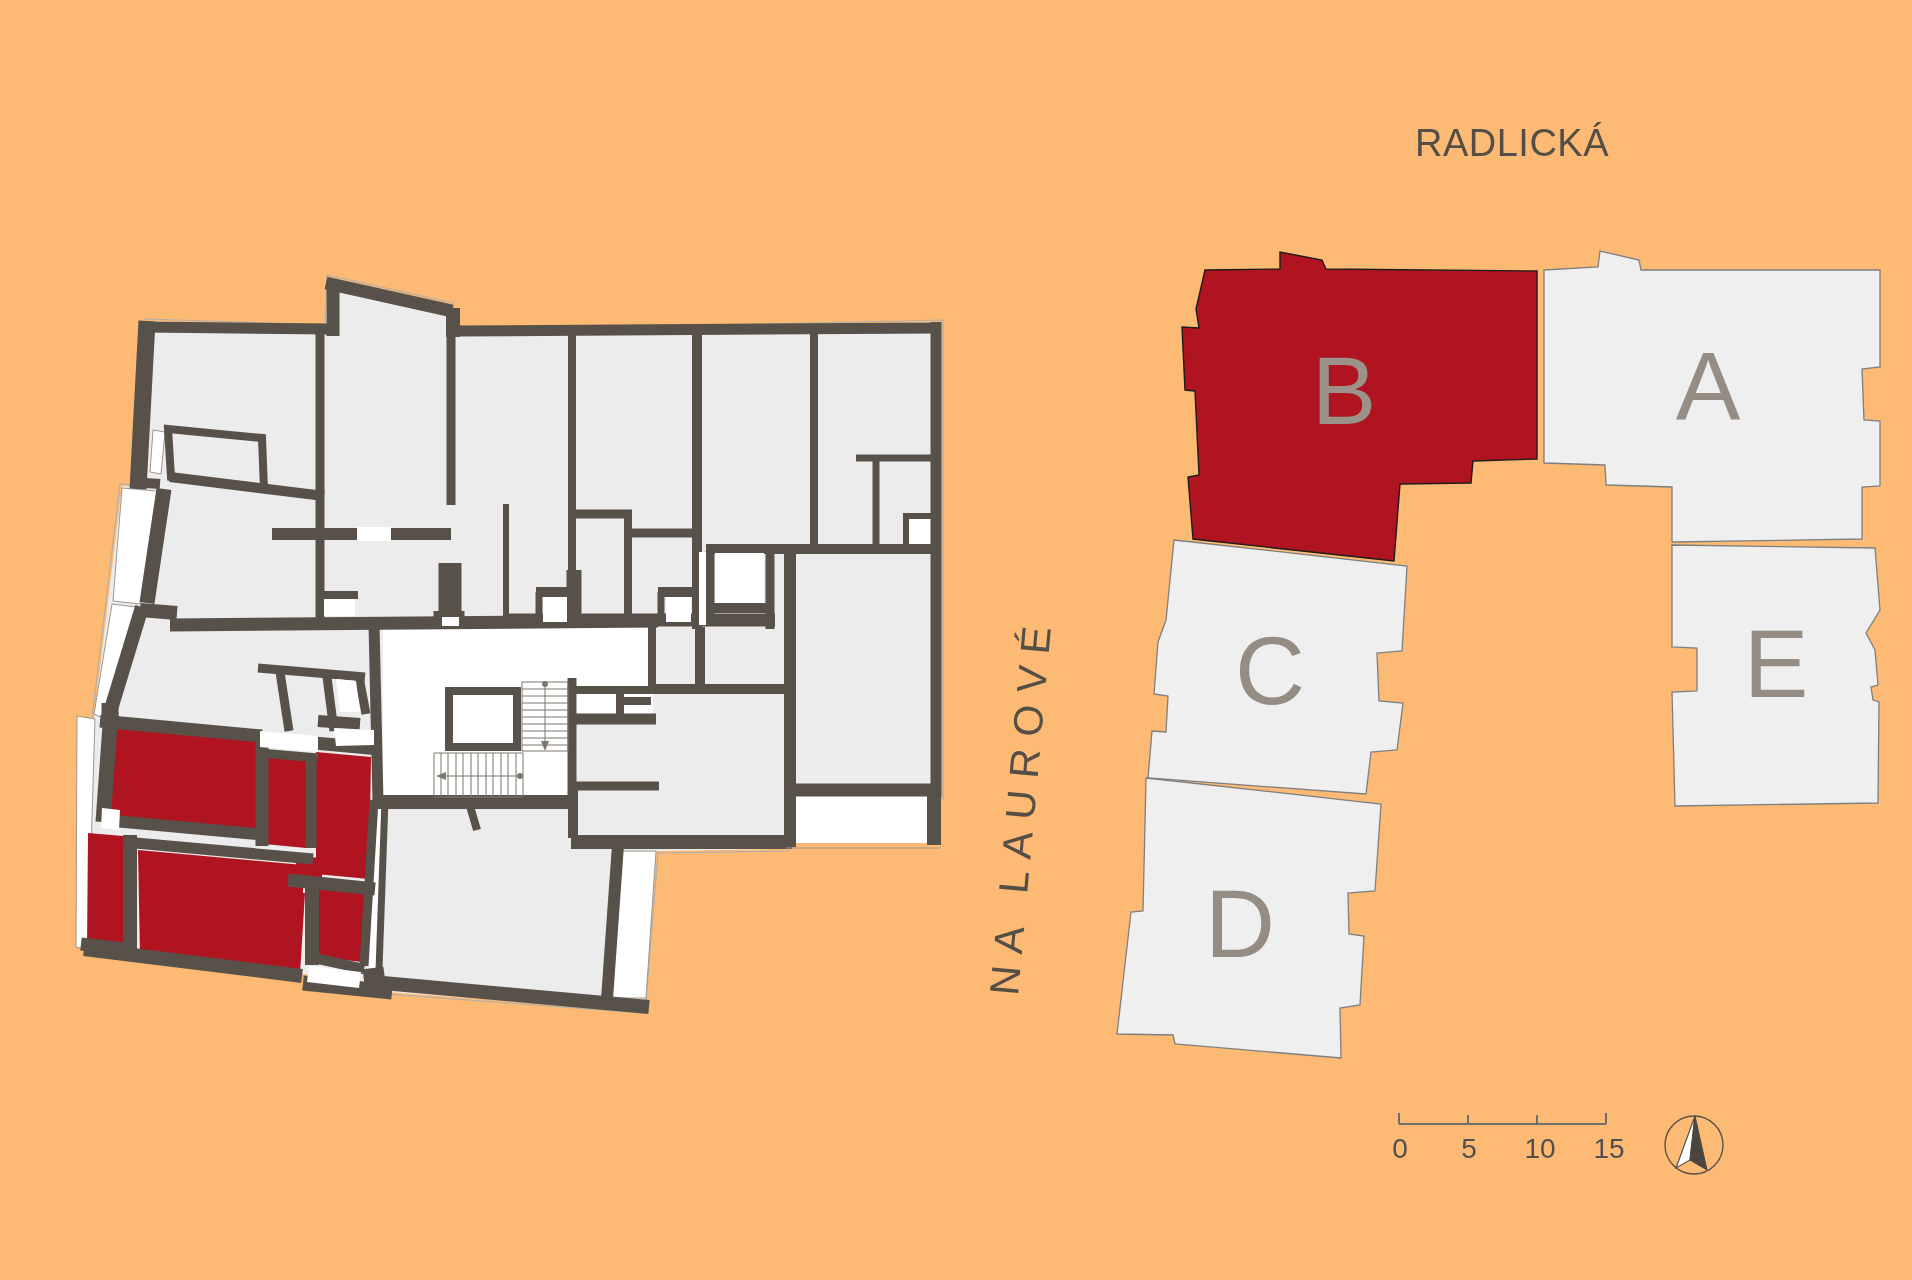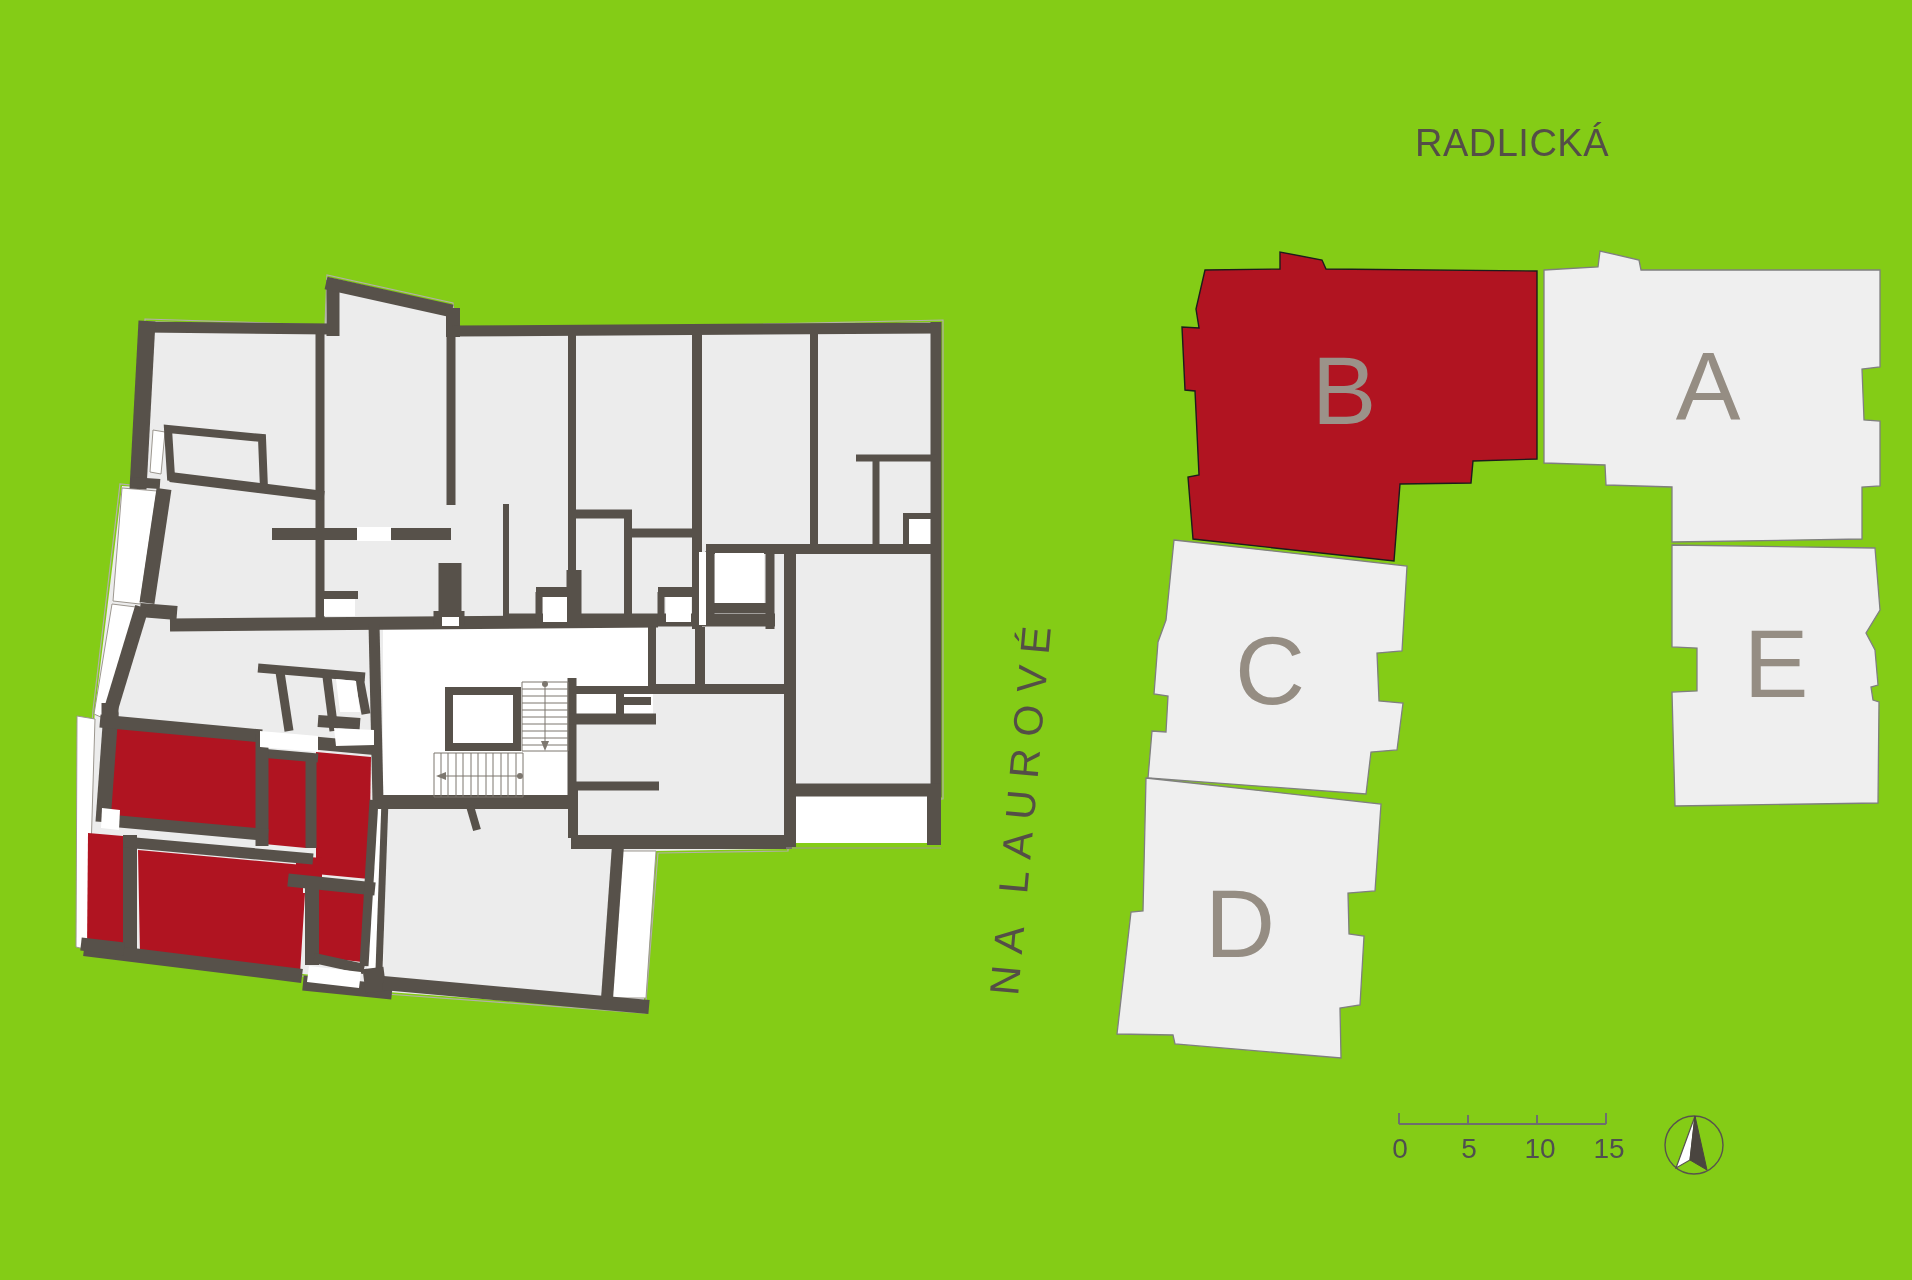--- a/index.html
+++ b/index.html
@@ -1,16 +1,16 @@
 <!DOCTYPE html>
 <html><head>
 <meta charset="utf-8">
 <style>
   html,body{margin:0;padding:0;background:#ffffff;}
-  .page{width:1912px;height:1280px;position:relative;overflow:hidden;background:#84cc16;
+  .page{width:1912px;height:1280px;position:relative;overflow:hidden;background:#fdba74;
         font-family:"Liberation Sans", sans-serif;}
   svg{display:block;}
 </style>
 </head>
 <body>
 <div class="page">
 <svg width="1912" height="1280" viewBox="0 0 1912 1280" xmlns="http://www.w3.org/2000/svg">
 
 <g id="plan">
 

